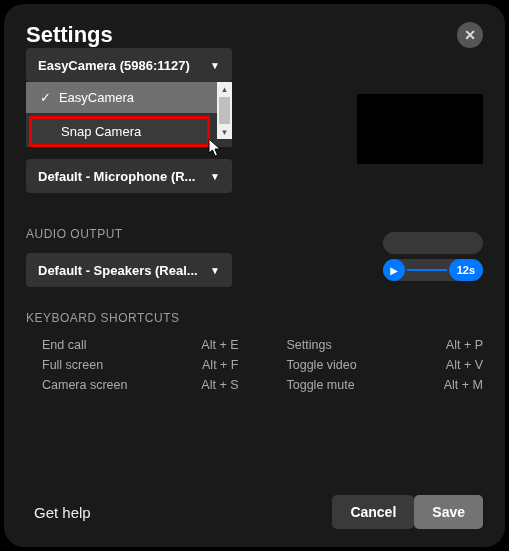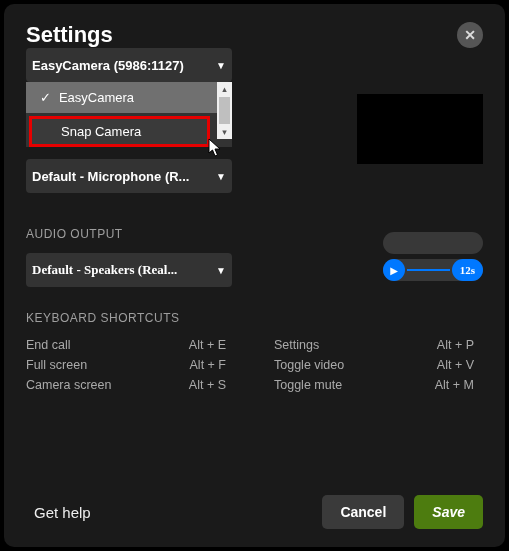--- a/index.html
+++ b/index.html
@@ -7,21 +7,21 @@
   width: 509px;
   height: 551px;
   background: #000;
   font-family: -apple-system, BlinkMacSystemFont, "Segoe UI", Arial, sans-serif;
   overflow: hidden;
 }
 .panel {
   position: absolute;
   top: 4px; left: 4px; right: 4px; bottom: 4px;
   background: #1a1a1a;
-  border-radius: 10px;
+  border-radius: 20px;
   padding: 18px 22px;
   color: #fff;
 }
 .header {
   display: flex;
   justify-content: space-between;
   align-items: center;
 }
 .title {
   font-size: 22px;
@@ -47,21 +47,21 @@
   margin-bottom: 12px;
 }
 .select {
   background: #333;
   border-radius: 4px;
   height: 34px;
   width: 206px;
   display: flex;
   align-items: center;
   justify-content: space-between;
-  padding: 0 6px;
+  padding: 0 12px;
   font-size: 13px;
   font-weight: 600;
   cursor: pointer;
   position: relative;
 }
 .select .caret {
   font-size: 10px;
 }
 .camera-row {
   display: flex;
@@ -148,21 +148,20 @@
   width: 100px;
   height: 22px;
   border-radius: 11px;
   background: #383838;
 }
 .audio-output-section .section-label { margin-top: 34px; }
 .audio-output-row {
   display: flex;
   align-items: center;
   justify-content: space-between;
-  font-family: Liberation Serif, serif;
 }
 .play-pill {
   width: 100px;
   height: 22px;
   border-radius: 11px;
   background: #383838;
   position: relative;
   display:flex;
   align-items:center;
 }
@@ -192,20 +191,21 @@
   font-size:11px;
   font-weight:600;
 }
 .shortcuts {
   margin-top: 24px;
 }
 .shortcuts .section-label { margin-top: 14px; margin-bottom: 10px; }
 .shortcut-cols {
   display: flex;
   gap: 48px;
+  margin-left: 16px;
 }
 .shortcut-col {
   width: 200px;
 }
 .shortcut-row {
   display: flex;
   justify-content: space-between;
   font-size: 12.5px;
   color: #aaa;
   padding: 3px 0;
@@ -219,39 +219,37 @@
   align-items: center;
   justify-content: space-between;
 }
 .help {
   font-size: 15px;
   color: #eee;
   cursor: pointer;
 }
 .footer-buttons {
   display: flex;
-  gap: 10px;
 }
 .btn {
   border: none;
   height: 34px;
   padding: 0 18px;
   border-radius: 5px;
   font-size: 14px;
   font-weight: 600;
   cursor: pointer;
 }
 .btn-cancel {
   background: #3a3a3a;
   color: #fff;
 }
 .btn-save {
-  background: #4d7c0f;
+  background: #737373;
   color: #fff;
-  font-style: italic;
 }
 </style>
 </head>
 <body>
 
 <div class="panel">
 
   <div class="header">
     <div class="title">Settings</div>
     <div class="close-btn">

